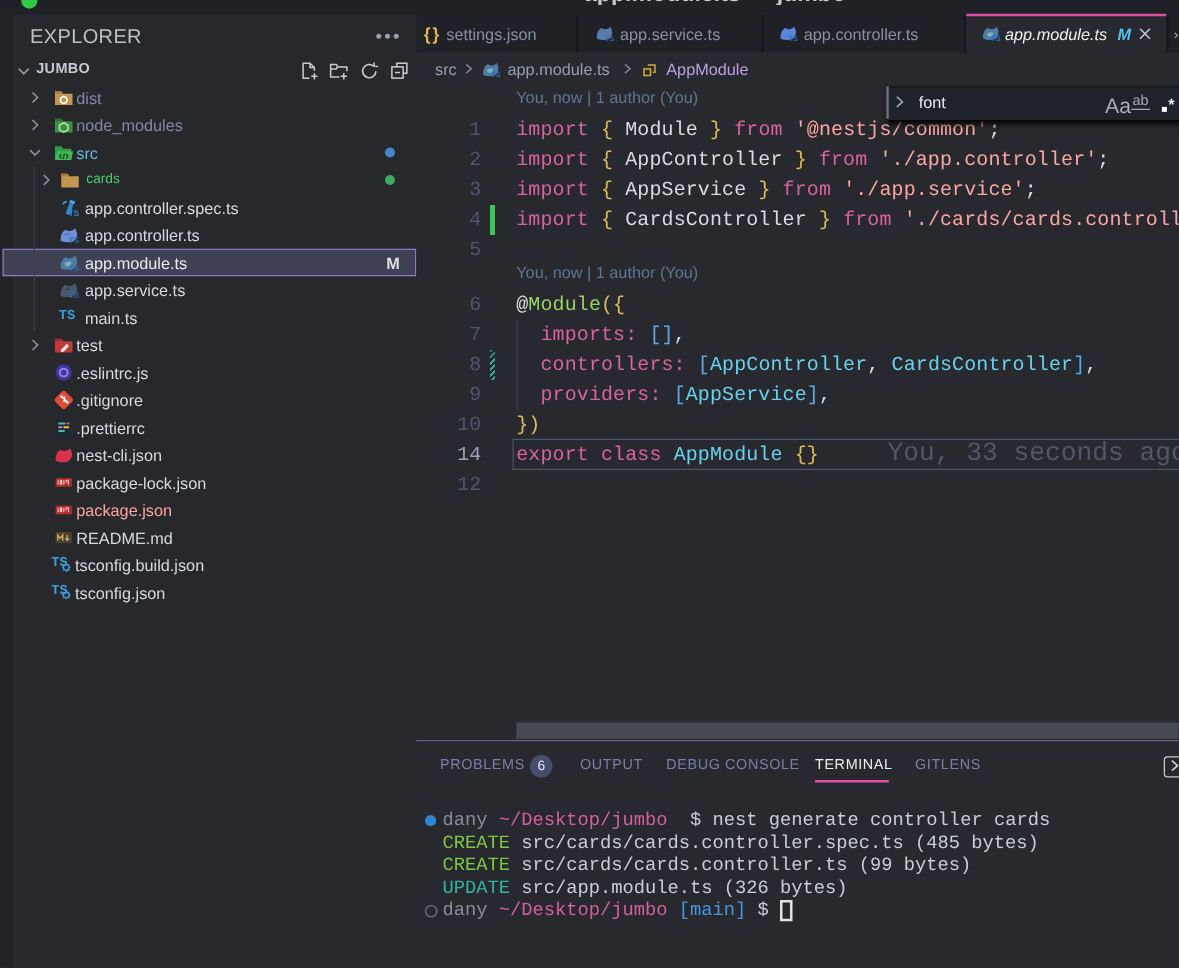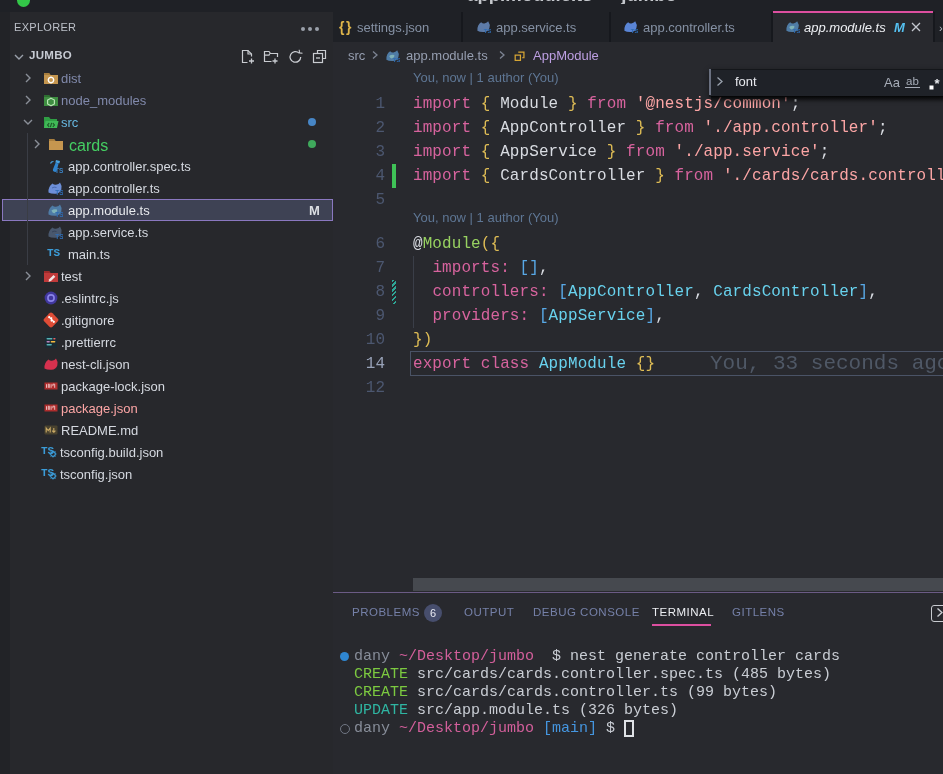--- a/index.html
+++ b/index.html
@@ -19,21 +19,21 @@
 </head>
 <body>
 
 <div class="abs" style="left:0;top:0;width:943px;height:12px;background:#1f2126;overflow:hidden;">
   <div class="abs" style="left:466px;top:-16px;width:212px;height:20px;color:#c5c8cd;font-size:18.5px;font-weight:bold;text-align:center;white-space:nowrap;overflow:hidden;">app.module.ts — jumbo</div>
   <div class="abs" style="left:17px;top:-6px;width:13px;height:13px;border-radius:50%;background:#33c748;"></div>
 </div>
 
 <div class="abs" style="left:0;top:12px;width:333px;height:762px;background:#27282c;"></div>
 <div class="abs" style="left:0;top:12px;width:10px;height:762px;background:#222327;"></div>
-<div class="abs" style="left:14px;top:21px;font-size:11px;color:#bcc0c8;letter-spacing:.3px;text-align:right;">EXPLORER</div>
+<div class="abs" style="left:24px;top:21px;font-size:16px;color:#bcc0c8;letter-spacing:.3px;text-align:right;">EXPLORER</div>
 <div class="abs" style="left:301px;top:27px;width:4px;height:4px;border-radius:50%;background:#9aa0aa;"></div>
 <div class="abs" style="left:308px;top:27px;width:4px;height:4px;border-radius:50%;background:#9aa0aa;"></div>
 <div class="abs" style="left:315px;top:27px;width:4px;height:4px;border-radius:50%;background:#9aa0aa;"></div>
 
 <svg class="abs" style="left:13px;top:51px;" width="12" height="12" viewBox="0 0 12 12">
     <path d="M2 4 L6 8 L10 4" stroke="#9aa0aa" stroke-width="1.4" fill="none"></path>
   </svg>
 <div class="abs" style="left:29px;top:49px;font-size:11.5px;font-weight:bold;color:#c6cad2;letter-spacing:.3px;">JUMBO</div>
 
 <svg class="abs" style="left:240px;top:49px;" width="15" height="15" viewBox="0 0 15 15" fill="none" stroke="#c9ccd1" stroke-width="1.2">
@@ -92,21 +92,21 @@
 <div class="abs" style="left:61px;top:115px;font-size:13px;color:#67b7e0;">src</div>
 <div class="abs" style="left:308px;top:118px;width:8px;height:8px;border-radius:50%;background:#4786c6;"></div>
 
 <svg class="abs" style="left:31px;top:138px;" width="12" height="12" viewBox="0 0 12 12">
     <path d="M4 2 L8 6 L4 10" stroke="#8a8f98" stroke-width="1.4" fill="none"></path>
   </svg>
 <svg class="abs" style="left:48px;top:136px;" width="16" height="16" viewBox="0 0 16 16">
     <path d="M1 3 h5 l1.5 2 H15 v9 H1 z" fill="#c5964f"></path>
     <path d="M1 3 h5 l1.5 2 H1 z" fill="#a87e3e"></path>
   </svg>
-<div class="abs" style="left:69px;top:137px;font-size:16px;color:#45cf63;">cards</div>
+<div class="abs" style="left:69px;top:137px;font-size:11px;color:#45cf63;">cards</div>
 <div class="abs" style="left:308px;top:140px;width:8px;height:8px;border-radius:50%;background:#3fa95c;"></div>
 
 <svg class="abs" style="left:47px;top:158px;" width="16" height="16" viewBox="0 0 16 16">
     <path d="M9 2 l4 1 -0.6 2.6 -4-1 z" fill="#4aa3e0"></path>
     <path d="M8.6 4.8 l3 0.8 -1.8 6.8 a2 2 0 0 1 -3.9-1 z" fill="#2f86d1"></path>
     <path d="M3.5 5.5 a3 3 0 0 1 3-2" stroke="#4aa3e0" stroke-width="1.2" fill="none"></path>
     <text x="8" y="14.5" font-family="Liberation Sans" font-size="6.5" font-weight="bold" fill="#3b82c4">TS</text>
   </svg>
 <div class="abs" style="left:68px;top:159px;font-size:13px;color:#d5d9e0;">app.controller.spec.ts</div>
 
@@ -291,21 +291,21 @@
 <span class="gold">})</span>
 <span class="kw">export</span> <span class="kw">class</span> <span class="cy">AppModule</span> <span class="gold">{}</span></div>
 <div class="abs mono" style="left:710px;top:352px;font-size:21px;line-height:24px;color:#4f5866;white-space:pre;">You, 33 seconds ago • fe</div>
 
 <div class="abs" style="left:709px;top:69px;width:234px;height:26px;background:#1f2228;border:1px solid #14161a;box-shadow:0 2px 6px rgba(0,0,0,.45);"></div>
 <div class="abs" style="left:709px;top:69px;width:2px;height:26px;background:#6a7080;"></div>
 <svg class="abs" style="left:714px;top:76px;" width="11" height="11" viewBox="0 0 11 11">
     <path d="M3.5 1.5 L8 5.5 L3.5 9.5" stroke="#9aa2ae" stroke-width="1.3" fill="none"></path>
   </svg>
 <div class="abs" style="left:735px;top:74px;font-size:13px;color:#e7e9ee;">font</div>
-<div class="abs" style="left:884px;top:75px;font-size:13px;color:#a7adb8;">Aa</div>
+<div class="abs" style="left:884px;top:75px;font-size:17px;color:#a7adb8;">Aa</div>
 <div class="abs" style="left:905px;top:75px;font-size:11.5px;color:#a7adb8;border-bottom:1px solid #a7adb8;padding:0 1px 0 1px;">ab</div>
 <svg class="abs" style="left:928px;top:76px;" width="15" height="15" viewBox="0 0 15 15">
     <rect x="1.5" y="9.5" width="4" height="4" fill="#ffffff"></rect>
     <text x="6.5" y="12" font-family="Liberation Sans" font-size="13" font-weight="bold" fill="#e8eaee">*</text>
   </svg>
 
 <div class="abs" style="left:711px;top:96px;width:232px;height:7px;background:linear-gradient(rgba(0,0,0,.78),rgba(0,0,0,.15) 70%,rgba(0,0,0,0));"></div>
 
 <div class="abs" style="left:413px;top:578px;width:530px;height:13px;background:#46494f;"></div>
 

